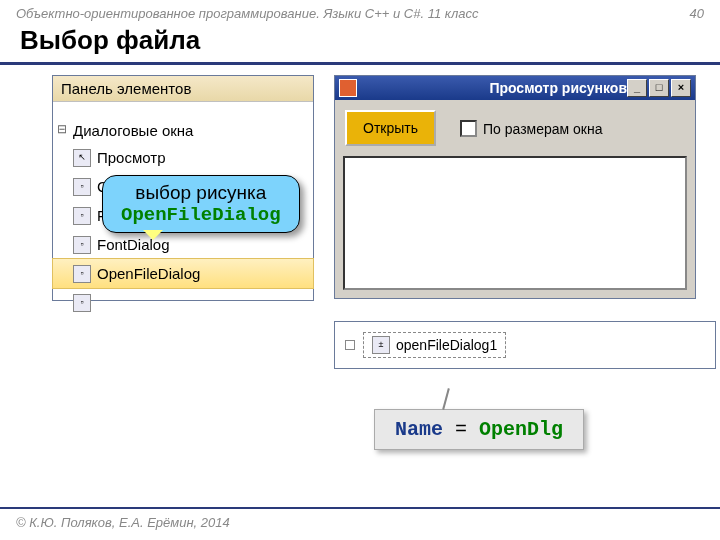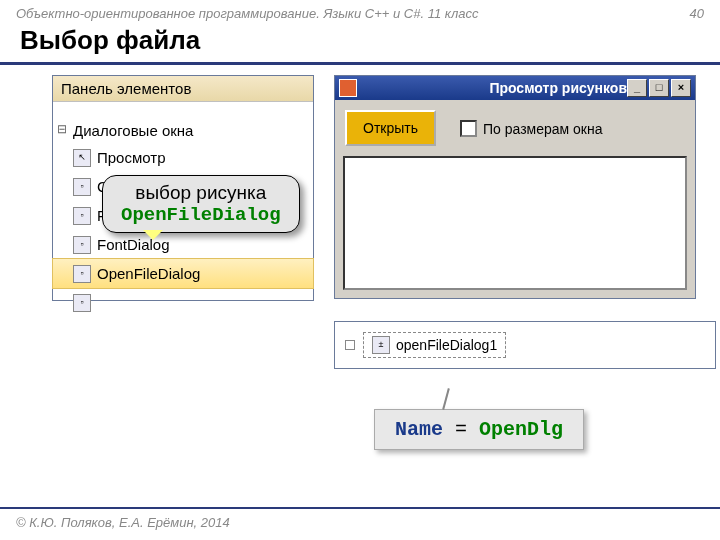--- a/index.html
+++ b/index.html
@@ -81,21 +81,21 @@
   background: #eaeaf5;
   font-size: 9px;
   text-align: center;
   line-height: 14px;
 }
 
 .callout {
   position: absolute;
   top: 100px;
   left: 50px;
-  background: #e5e5e5;
+  background: #7dd3fc;
   border: 1px solid #000;
   border-radius: 14px;
   padding: 6px 18px;
   text-align: center;
   box-shadow: 4px 4px 6px rgba(0,0,0,.4);
   z-index: 10;
 }
 .callout-line1 { font-size: 19px; }
 .callout-line2 { font-family: "Courier New", monospace; font-weight: bold; color: #008000; font-size: 19px; }
 .callout::after {

